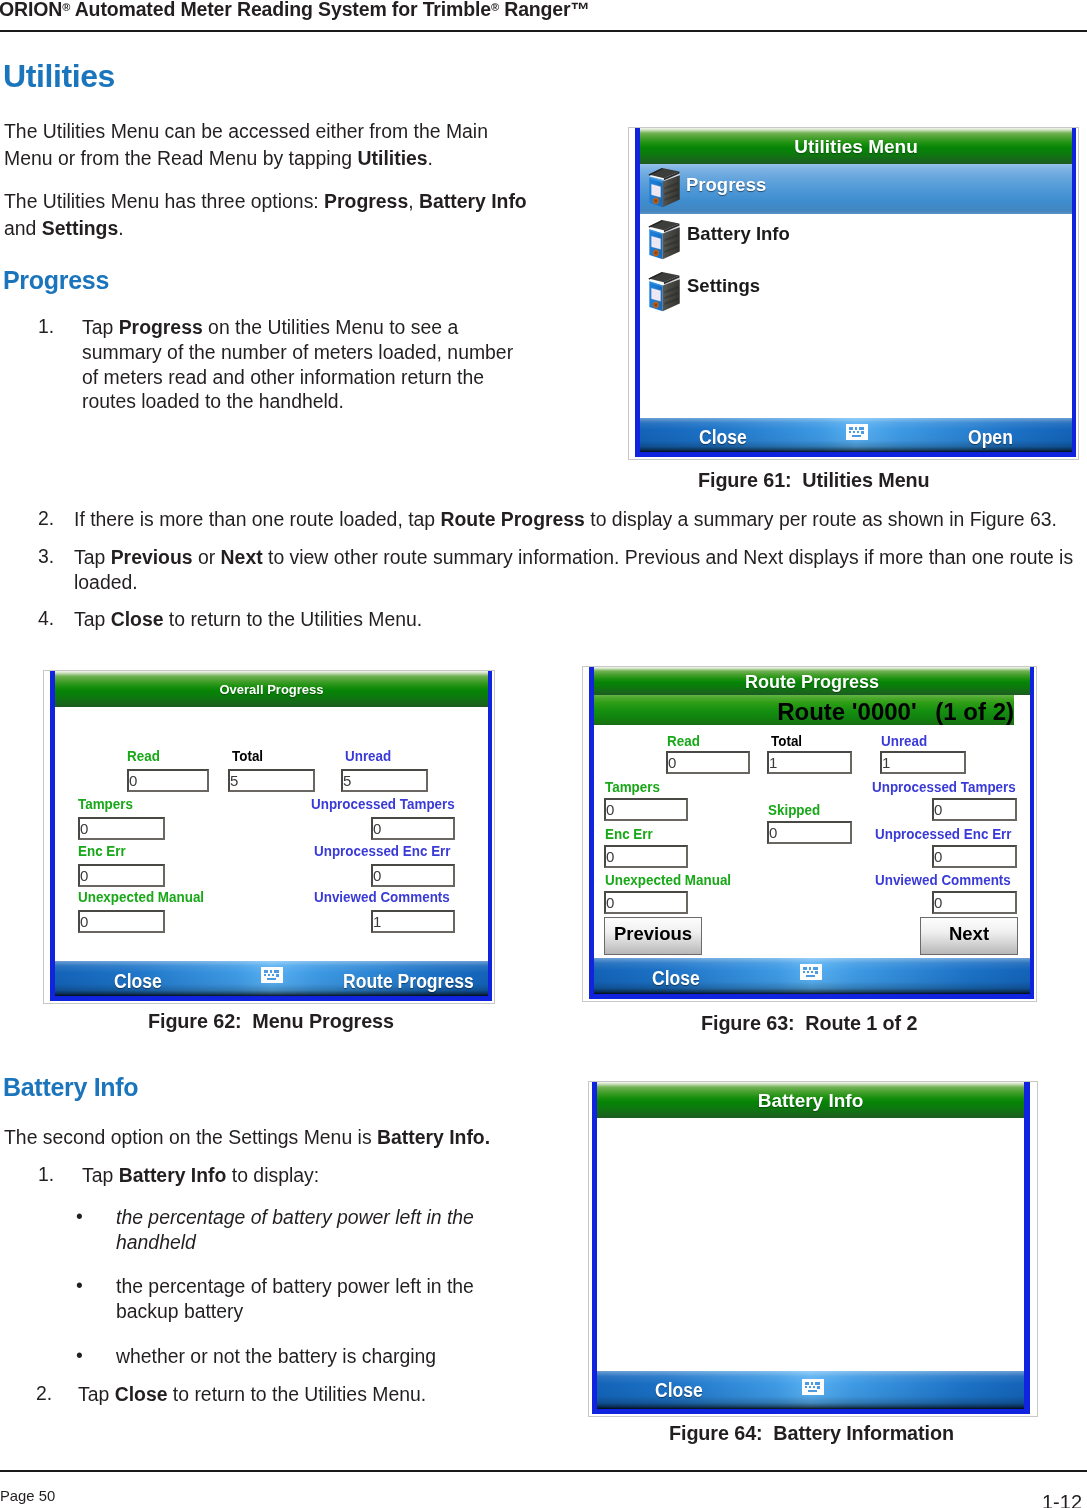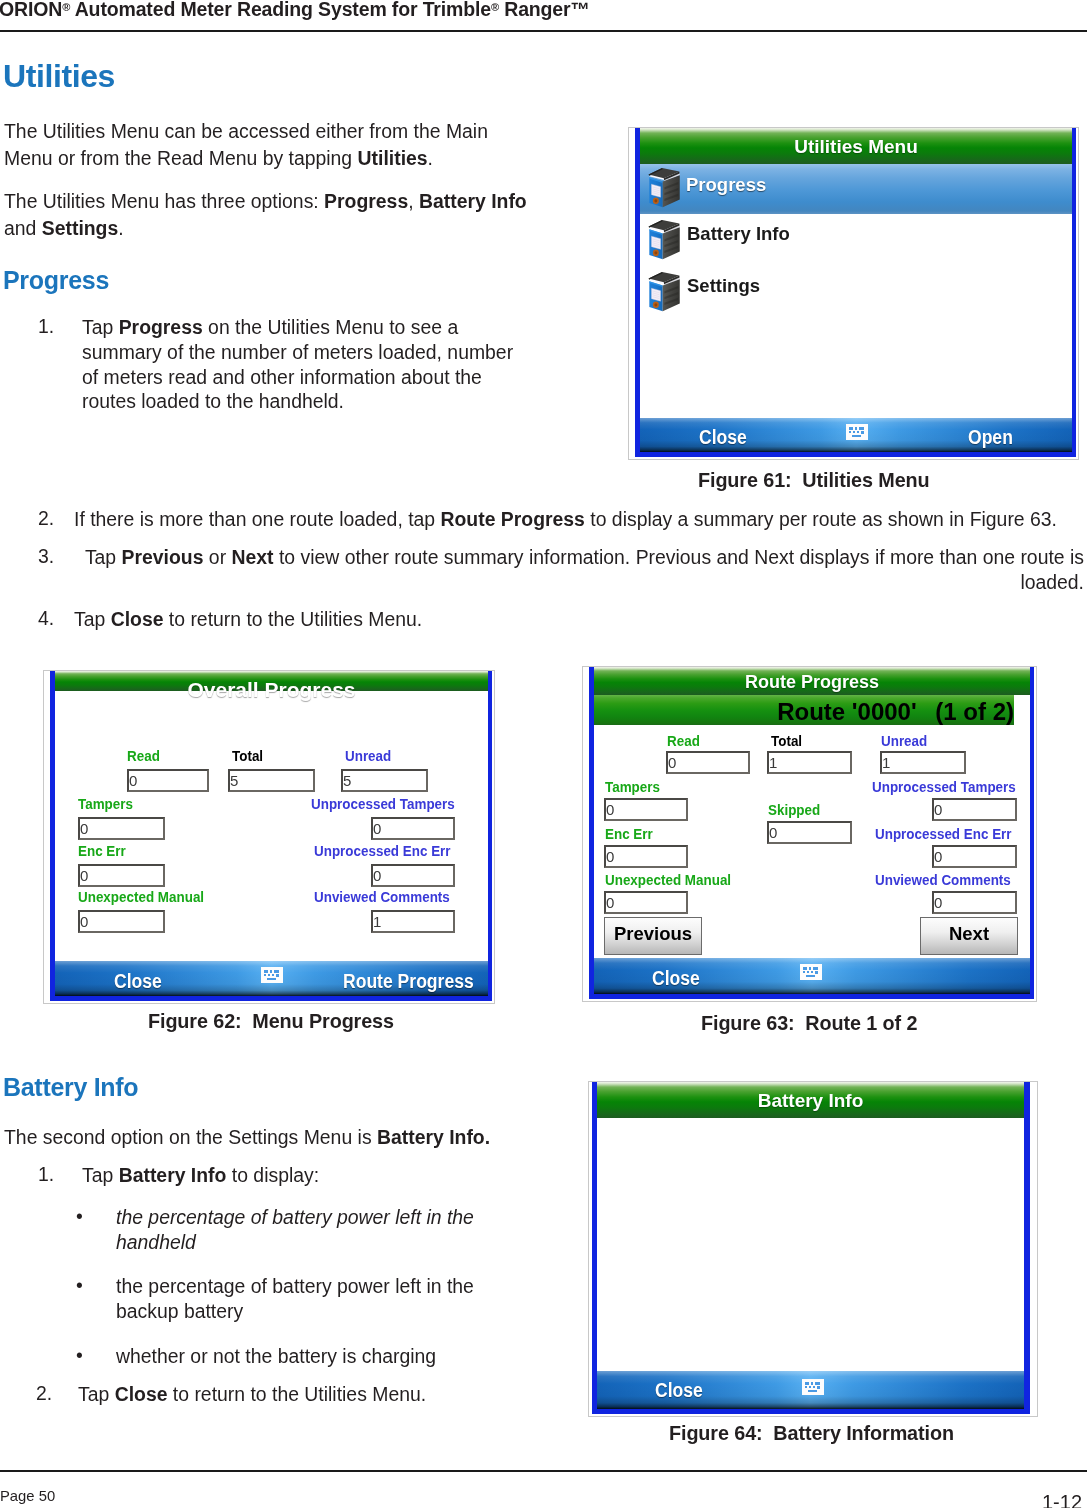--- a/index.html
+++ b/index.html
@@ -126,27 +126,27 @@
 
   <div class="h1" style="left:3px;top:58px;">Utilities</div>
 
   <div class="para" style="left:4px;top:118px;width:495px;"><span>The Utilities Menu can be accessed either from the Main Menu or from the Read Menu by tapping </span><b>Utilities</b><span>.</span></div>
 
   <div class="para" style="left:4px;top:188px;width:530px;"><span>The Utilities Menu has three options: </span><b>Progress</b><span>, </span><b>Battery Info</b><span> and </span><b>Settings</b><span>.</span></div>
 
   <div class="h2" style="left:3px;top:266px;">Progress</div>
 
   <div class="num" style="left:38px;top:315px;">1.</div>
-  <div class="listtxt" style="left:82px;top:315px;width:448px;"><span>Tap </span><b>Progress</b><span> on the Utilities Menu to see a summary of the number of meters loaded, number of meters read and other information about the routes loaded to the handheld.</span></div>
+  <div class="listtxt" style="left:82px;top:315px;width:448px;"><span>Tap </span><b>Progress</b><span> on the Utilities Menu to see a summary of the number of meters loaded, number of meters read and other information return the routes loaded to the handheld.</span></div>
 
   <div class="num" style="left:38px;top:507px;">2.</div>
   <div class="listtxt" style="left:74px;top:507px;width:1010px;"><span>If there is more than one route loaded, tap </span><b>Route Progress</b><span> to display a summary per route as shown in Figure 63.</span></div>
 
   <div class="num" style="left:38px;top:545px;">3.</div>
-  <div class="listtxt" style="left:74px;top:545px;width:1010px;text-align:right;"><span>Tap </span><b>Previous</b><span> or </span><b>Next</b><span> to view other route summary information. Previous and Next displays if more than one route is loaded.</span></div>
+  <div class="listtxt" style="left:74px;top:545px;width:1010px;"><span>Tap </span><b>Previous</b><span> or </span><b>Next</b><span> to view other route summary information. Previous and Next displays if more than one route is loaded.</span></div>
 
   <div class="num" style="left:38px;top:607px;">4.</div>
   <div class="listtxt" style="left:74px;top:607px;width:1010px;"><span>Tap </span><b>Close</b><span> to return to the Utilities Menu.</span></div>
 
   <div class="h2" style="left:3px;top:1073px;">Battery Info</div>
 
   <div class="para" style="left:4px;top:1124px;width:560px;"><span>The second option on the Settings Menu is </span><b>Battery Info.</b></div>
 
   <div class="num" style="left:38px;top:1163px;">1.</div>
   <div class="listtxt" style="left:82px;top:1163px;width:448px;"><span>Tap </span><b>Battery Info</b><span> to display:</span></div>
@@ -200,21 +200,21 @@
             <i style="left:15px;top:7px;width:3px;height:3px;"></i>
           <i style="left:6px;top:11px;width:9px;height:2px;"></i>
         </div>
         <div class="lbl" style="left:328px;top:8px;font-size:19.5px;">Open</div>
       </div>
     </div>
   </div>
 
   <div class="shot" style="left:43px;top:670px;width:452px;height:334px;">
     <div class="inner">
-      <div class="titlebar" style="height:20px;line-height:38px;font-size:21px;">Overall Progress</div>
+      <div class="titlebar" style="height:36px;line-height:38px;font-size:13px;">Overall Progress</div>
 
       <div class="body-area" style="top:36px;bottom:35px;">
         <div class="fldlabel" style="left:72px;top:40px;font-size:15px;color:#18a818;">Read</div>
         <div class="fld" style="left:72px;top:62px;width:82px;height:23px;">
             <span style="font-size:15px;">0</span>
           </div>
 
         <div class="fldlabel" style="left:177px;top:40px;font-size:15px;color:#000000;">Total</div>
         <div class="fld" style="left:173px;top:62px;width:87px;height:23px;">
             <span style="font-size:15px;">5</span>

